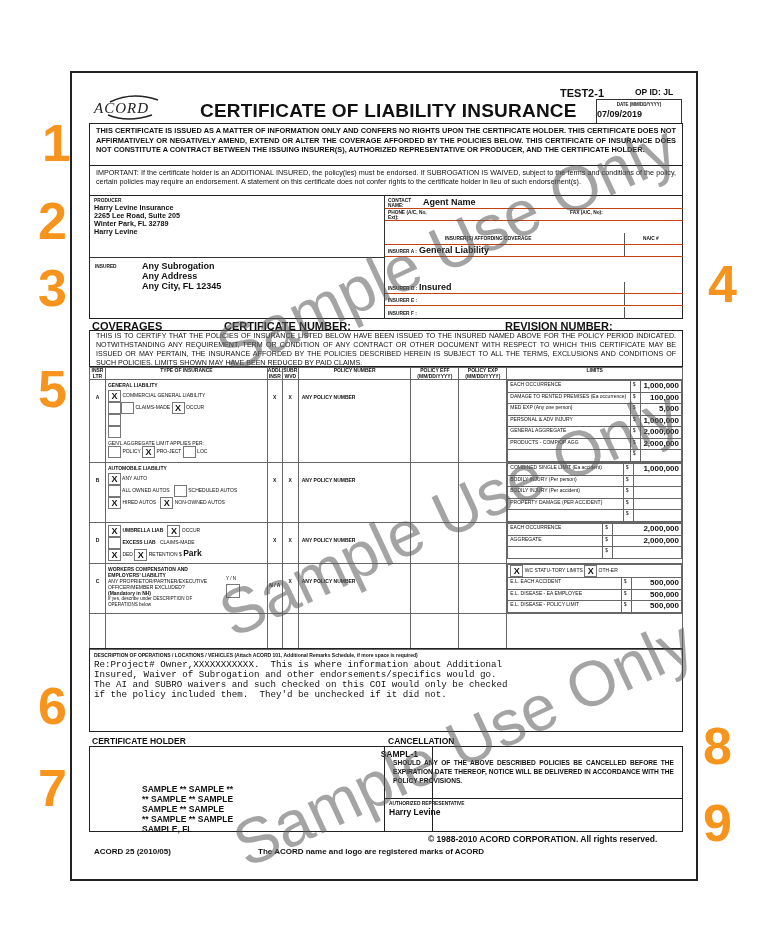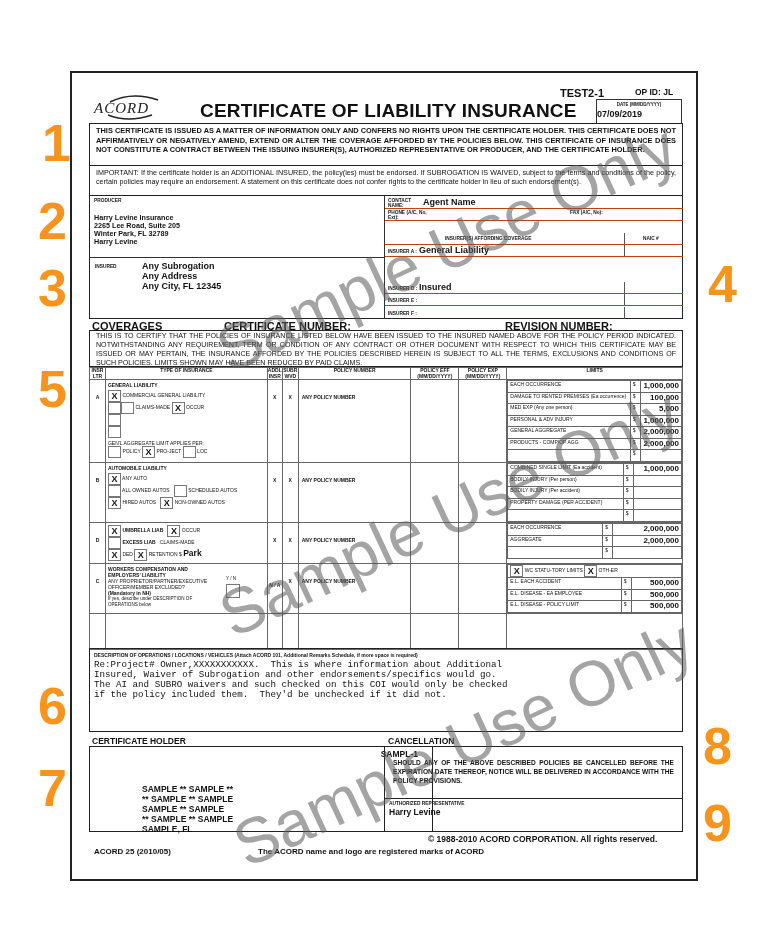--- a/index.html
+++ b/index.html
@@ -14,21 +14,21 @@
   .opid { left: 635px; top: 87px; font-size: 8.5px; font-weight: bold; }
   .datebox { left: 596px; top: 99px; width: 86px; height: 24px; border: 1px solid #333; border-bottom: none; }
   .datebox .lbl { font-size: 4.5px; text-align: center; margin-top: 2px; font-weight: bold; }
   .datebox .val { font-size: 9px; text-align: left; font-weight: bold; margin-top: 2px; }
   .box { position: absolute; border: 1.5px solid #222; }
   .notice { left: 89px; top: 123px; width: 594px; height: 43px; font-size: 7.4px; font-weight: bold; padding: 2px 6px; text-align: justify; line-height: 9.5px; }
   .important { left: 89px; top: 165px; width: 594px; height: 31px; font-size: 7.2px; padding: 2px 6px; line-height: 9.4px; text-align: justify; }
   .pi { left: 89px; top: 195px; width: 594px; height: 124px; }
   .producer { position: absolute; left: 0; top: 0; width: 295px; height: 62px; border-right: 1px solid #333; border-bottom: 1px solid #333; padding: 2px 4px; }
   .tiny { font-size: 4.8px; font-weight: bold; }
-  .prodtxt { font-size: 7.2px; font-weight: bold; line-height: 8px; margin-top: 11px; }
+  .prodtxt { font-size: 7.2px; font-weight: bold; line-height: 8px; margin-top: 1px; }
   .insured { position: absolute; left: 0; top: 62px; width: 295px; height: 61px; border-right: 1px solid #333; }
   .insured .lbl { position: absolute; left: 5px; top: 6px; }
   .insured .txt { position: absolute; left: 52px; top: 3px; font-size: 9px; font-weight: bold; line-height: 10px; }
   .right { position: absolute; left: 295px; top: 0; width: 298px; height: 123px; }
   .row { position: absolute; left: 0; width: 298px; border-bottom: 1px solid #c2410c; }
   .row .lbl { position: absolute; left: 3px; font-size: 4.8px; font-weight: bold; line-height: 5px; }
   .row .val { position: absolute; font-size: 9px; font-weight: bold; }
   .naic { position: absolute; right: 0; top: 0; width: 59px; height: 100%; border-left: 1px solid #555; }
   .cov-head { left: 92px; top: 320px; font-size: 11px; font-weight: bold; }
   .certify { left: 89px; top: 330px; width: 594px; height: 37px; font-size: 7.1px; padding: 1px 6px; line-height: 8.9px; text-align: justify; }

